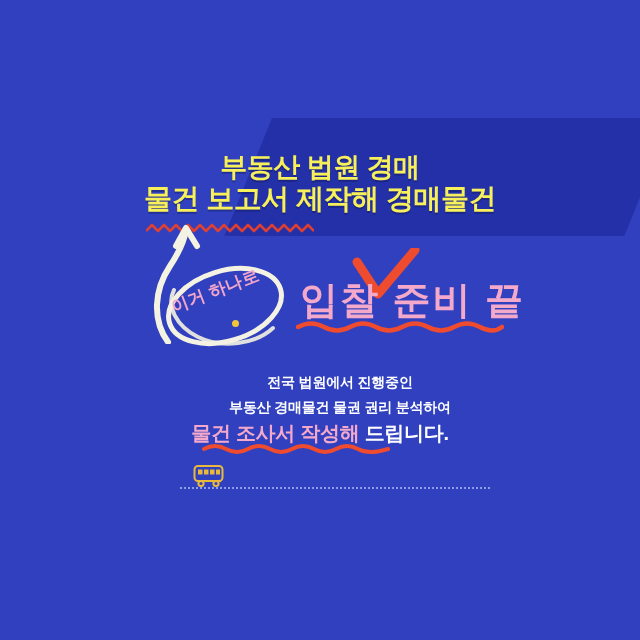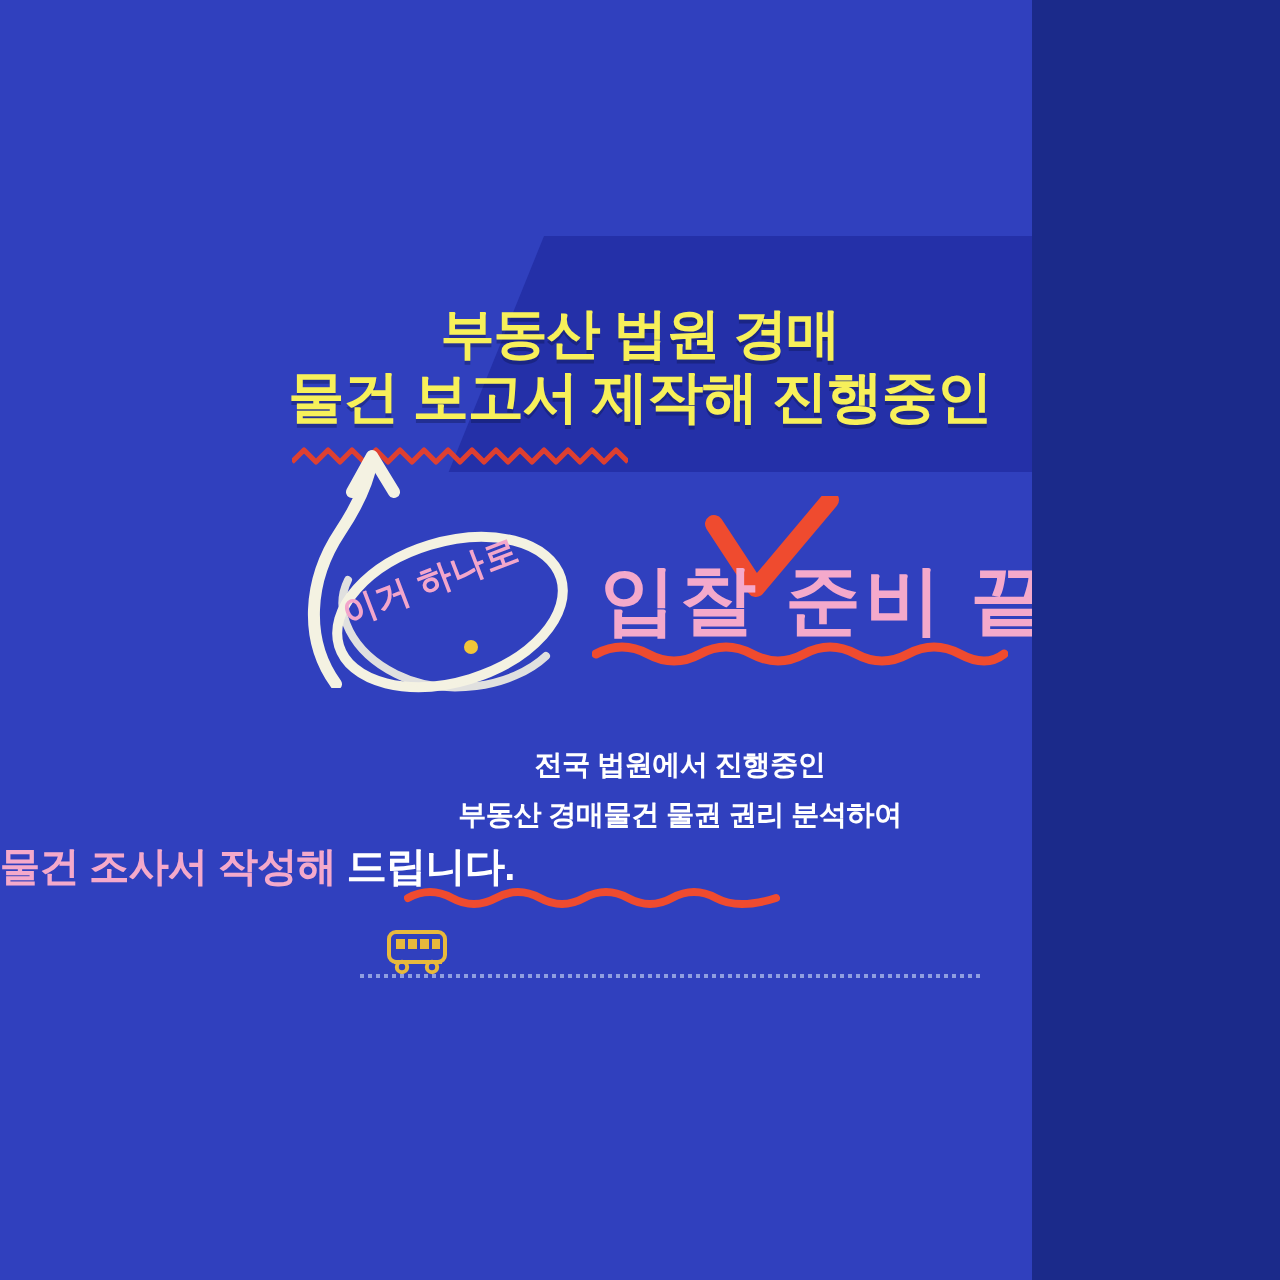--- a/index.html
+++ b/index.html
@@ -2,21 +2,21 @@
 <html><head>
 <meta charset="utf-8">
 <style>
   html, body {
     margin: 0;
     padding: 0;
     background: #1b2a8a;
   }
   #poster {
     position: relative;
-    width: 516px;
+    width: 640px;
     height: 640px;
     background: #3040be;
     overflow: hidden;
     font-family: "Liberation Sans", sans-serif;
     user-select: none;
   }
 
   
   .band {
     position: absolute;
@@ -138,20 +138,21 @@
     letter-spacing: -0.2px;
     padding-left: 20px;
   }
   .body-copy span { display: block; }
 
   .emph-line {
     position: absolute;
     left: 0;
     top: 420px;
     width: 640px;
+    text-align: center;
     font-size: 20px;
     font-weight: 800;
     letter-spacing: -0.3px;
     white-space: nowrap;
   }
   .emph-pink { color: #f4a9cb; }
   .emph-white { color: #ffffff; }
   .emph-wave {
     position: absolute;
     left: 202px;
@@ -179,21 +180,21 @@
 </style>
 </head>
 <body>
 
 <div id="poster">
 
   <div class="band"></div>
 
   <div class="headline">
     <span class="l1">부동산 법원 경매</span>
-    <span class="l2">물건 보고서 제작해 진행중인</span>
+    <span class="l2">물건 보고서 제작해 경매물건</span>
   </div>
 
   <svg class="zigzag" viewBox="0 0 168 14">
     <path d="M0 9 L6 3 L12 9 L18 3 L24 9 L30 3 L36 9 L42 3 L48 9 L54 3 L60 9 L66 3 L72 9 L78 3 L84 9 L90 3 L96 9 L102 3 L108 9 L114 3 L120 9 L126 3 L132 9 L138 3 L144 9 L150 3 L156 9 L162 3 L168 9" fill="none" stroke="#e8402a" stroke-width="2.6" stroke-linejoin="round"></path>
   </svg>
 
   <svg class="arrow" viewBox="0 0 90 120">
     <path d="M18 118 C2 96 4 66 20 42 C28 30 34 18 36 6" fill="none" stroke="#f4f2e2" stroke-width="6" stroke-linecap="round"></path>
     <path d="M26 22 L36 4 L47 22" fill="none" stroke="#f4f2e2" stroke-width="6" stroke-linecap="round" stroke-linejoin="round"></path>
   </svg>

